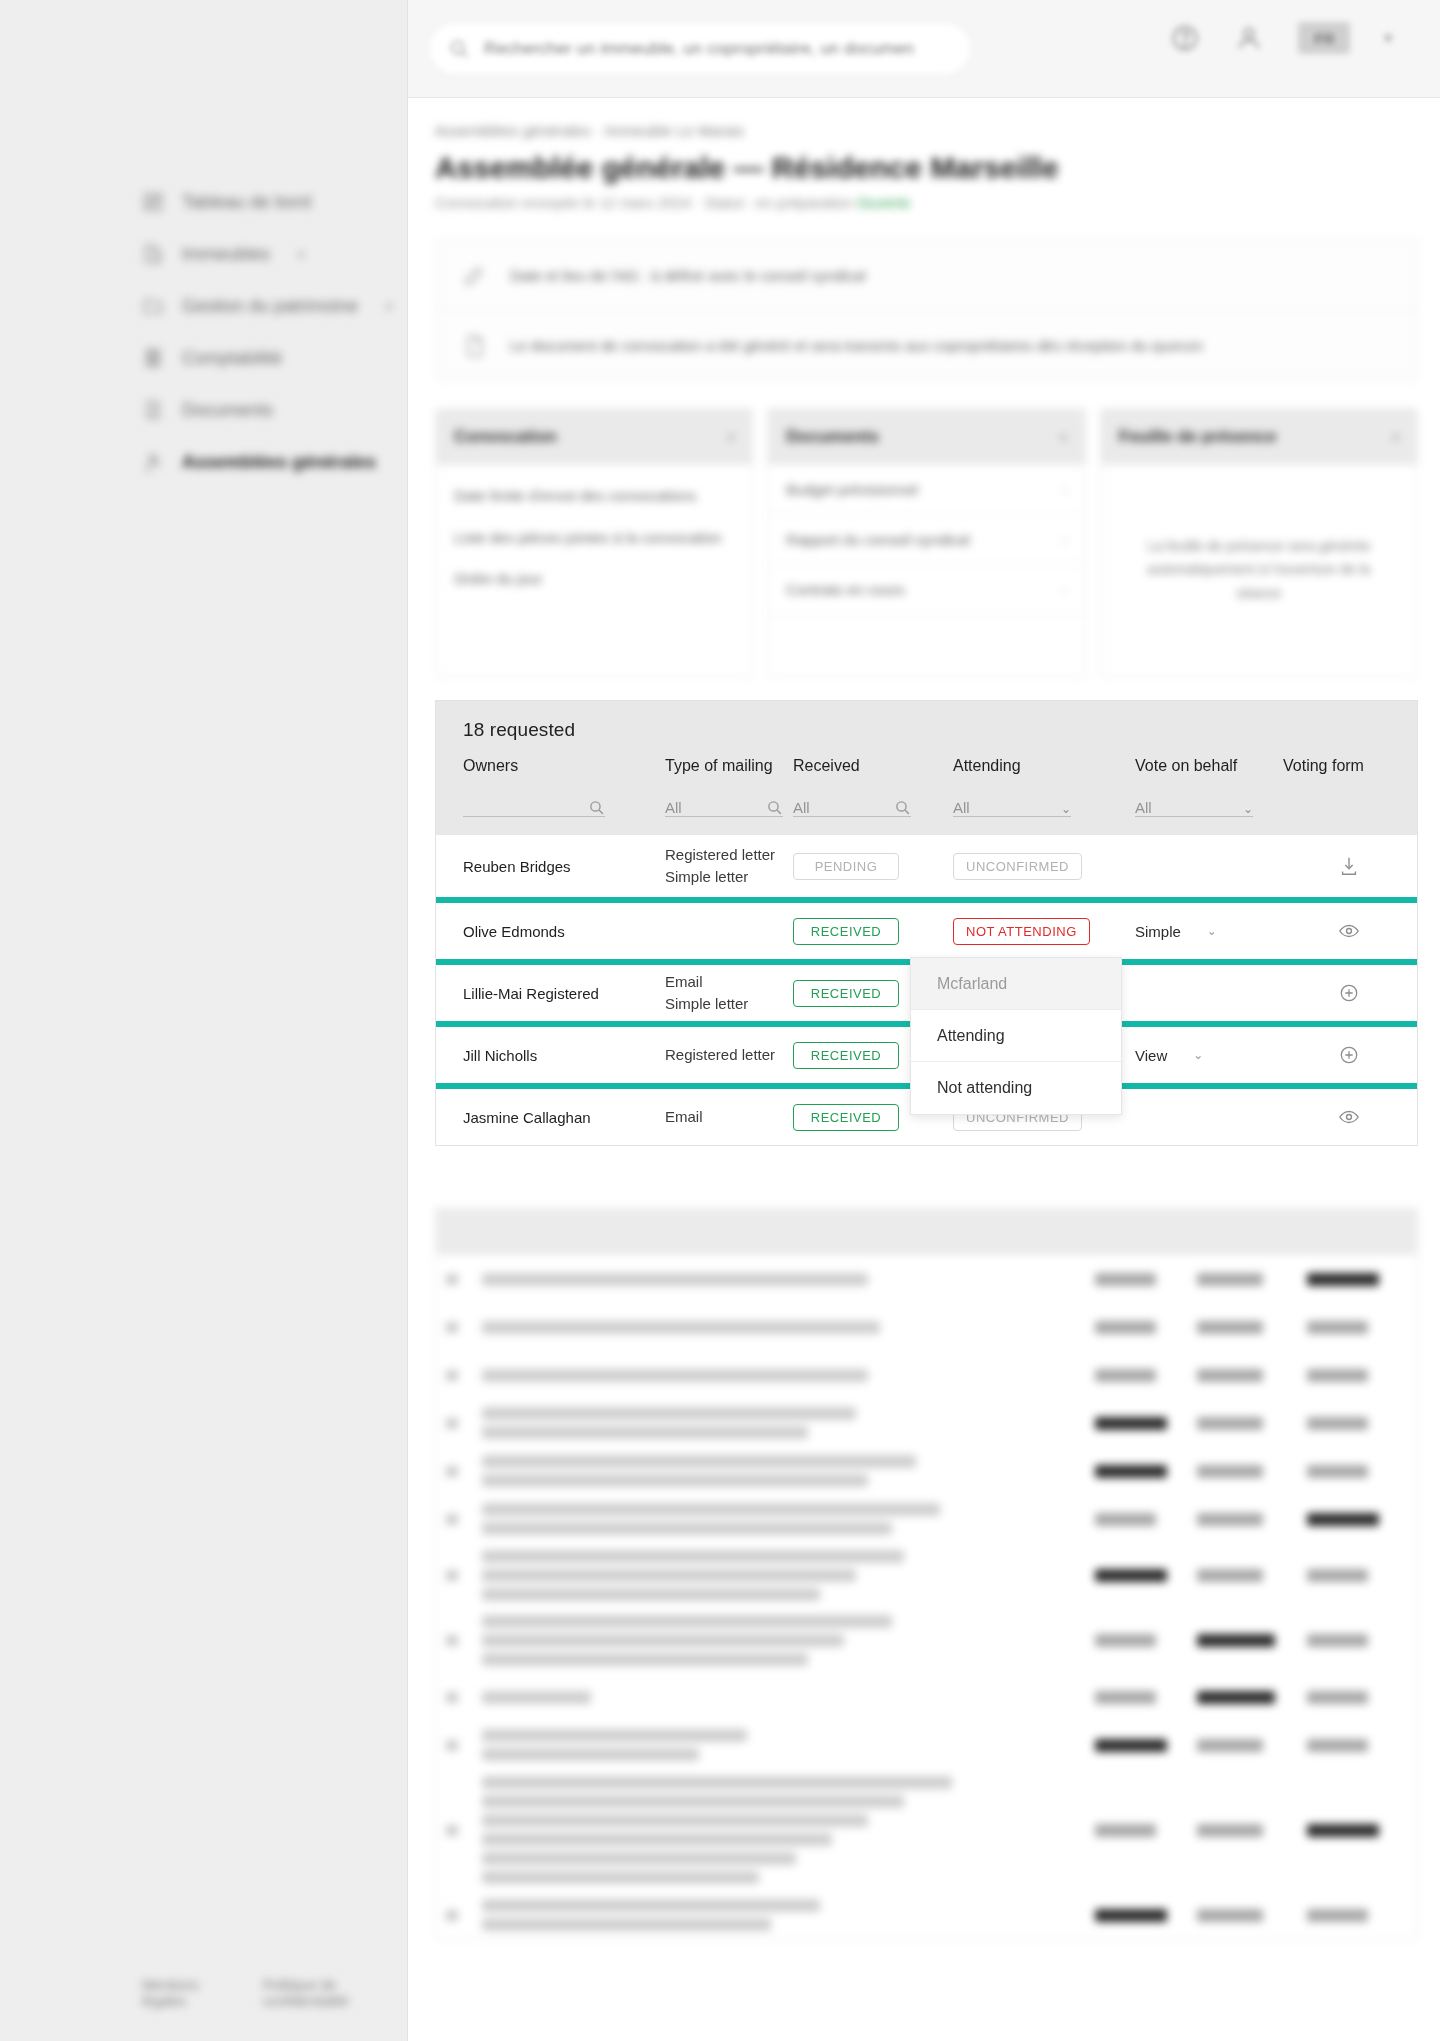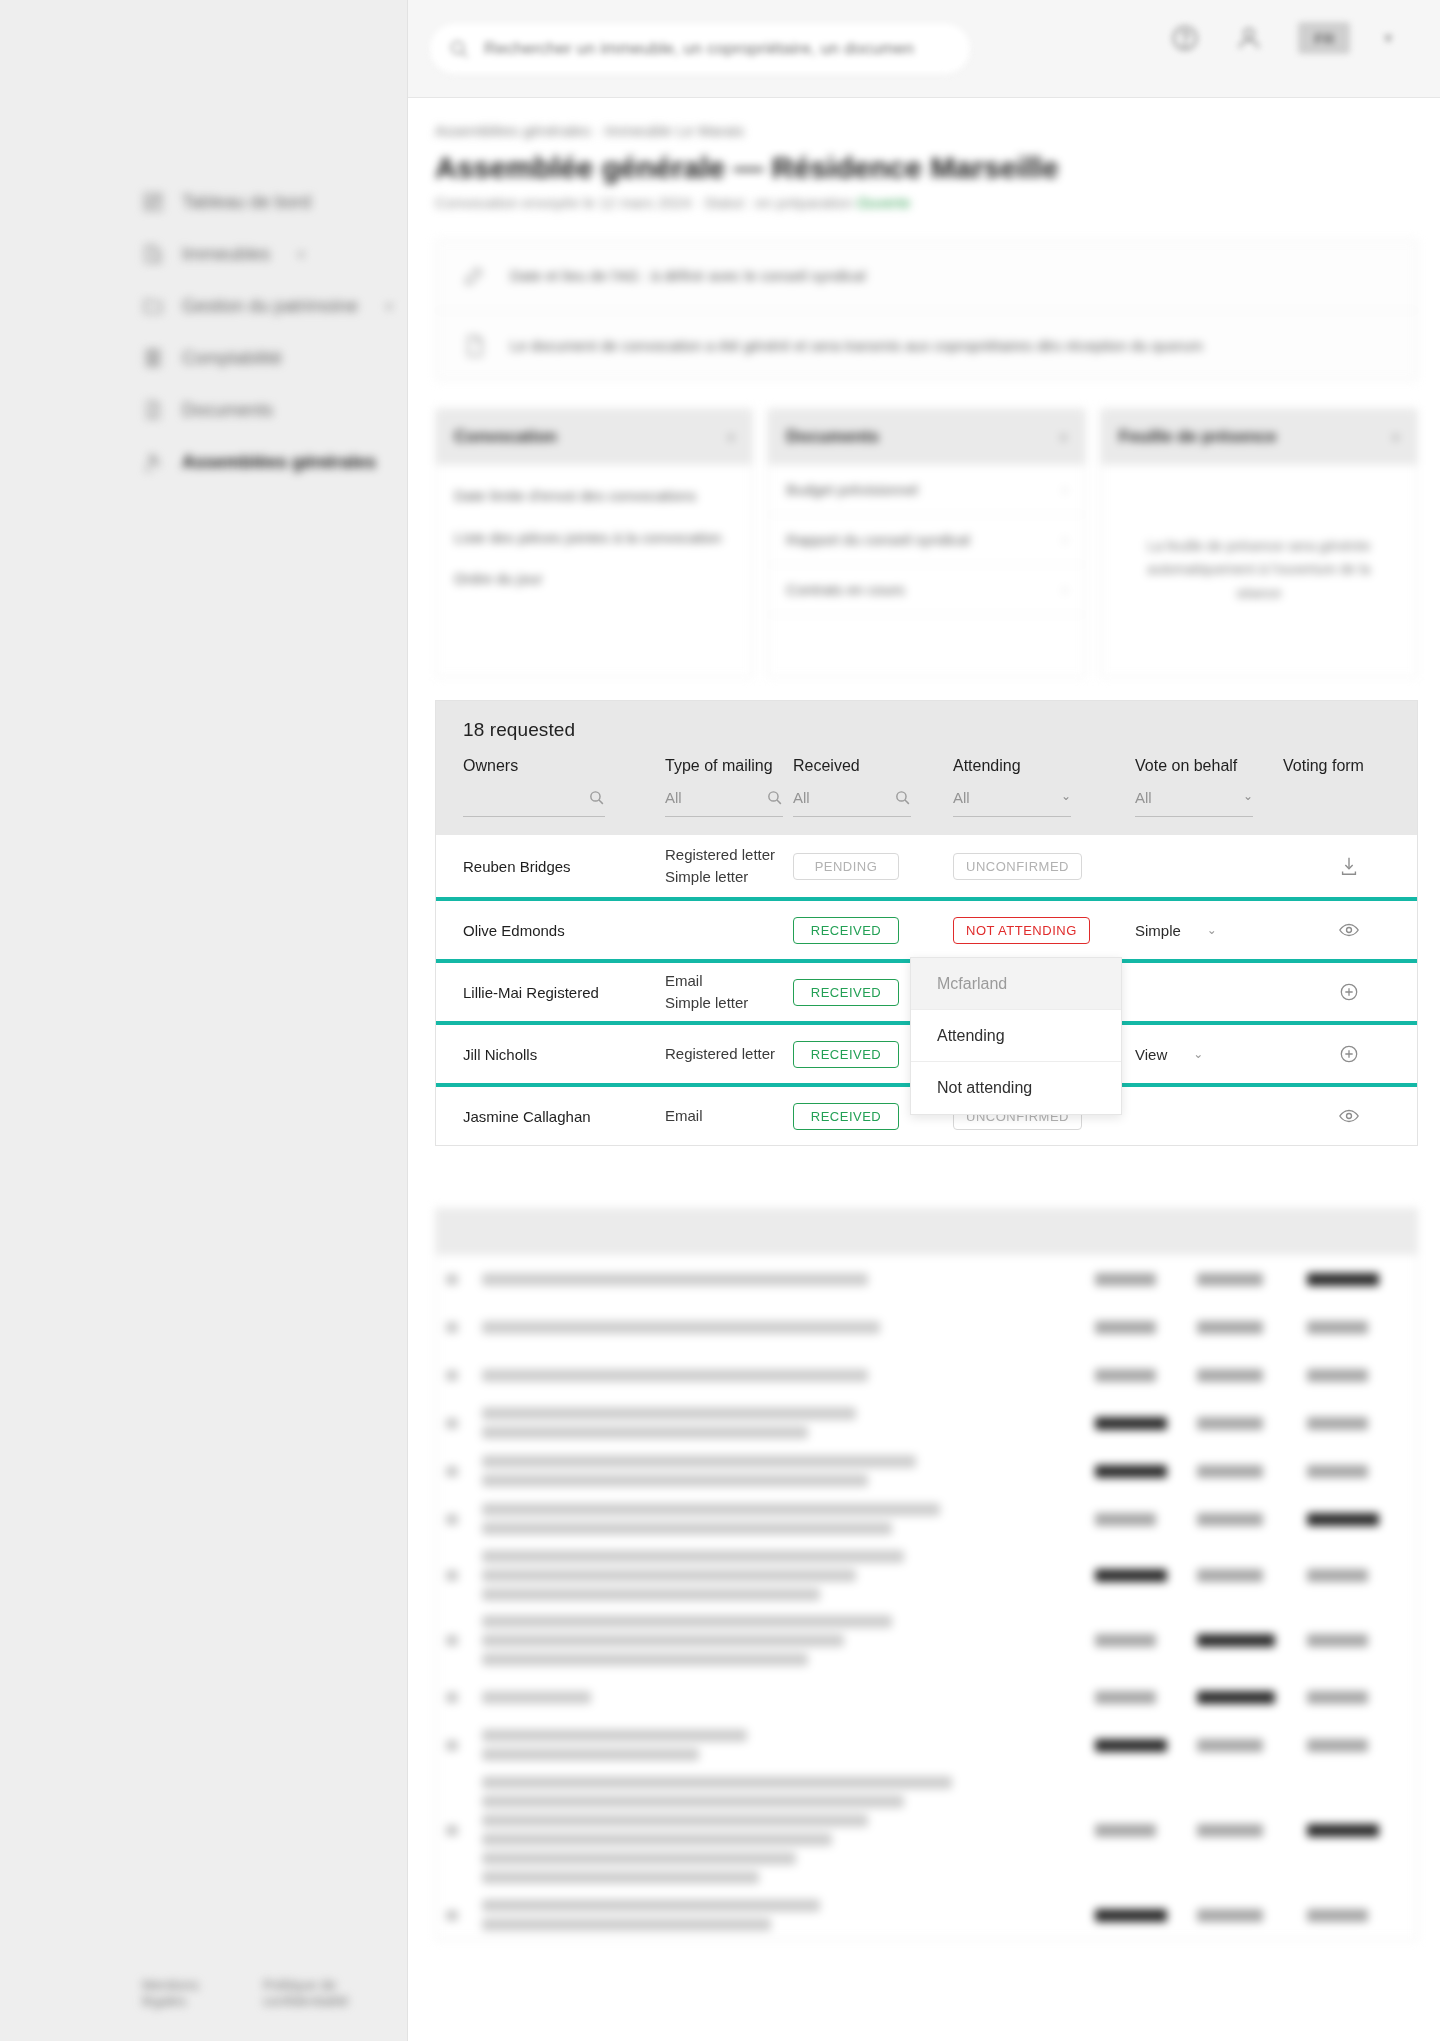--- a/index.html
+++ b/index.html
@@ -130,37 +130,37 @@
     grid-template-columns: 202px 128px 160px 182px 148px 132px;
     padding: 0 0 0 27px;
   }
   .th {
     font-size: 16px; color: #1f1f1f; padding-bottom: 14px;
   }
   .filters { display: grid;
     grid-template-columns: 202px 128px 160px 182px 148px 132px;
     padding: 0 0 18px 27px; }
   .filter {
-    display: flex; align-items: flex-start; gap: 8px;
+    display: flex; align-items: flex-end; gap: 8px;
     border-bottom: 1px solid #bfbfbf; height: 28px; width: 142px;
     font-size: 15px; color: #949494;
   }
   .filter.narrow { width: 118px; }
   .filter .grow { flex: 1; }
   .filter .f-ico { width: 17px; height: 17px; color: #9b9b9b; }
   .filter .f-ico svg { width: 17px; height: 17px; display: block; }
   .filter .f-chev { font-size: 12px; color: #8f8f8f; }
   .filter.nofilter { border-bottom: 0; }
 
   .tbody { background: #fff; }
   .trow {
     display: grid;
     grid-template-columns: 202px 128px 160px 182px 148px 132px;
     align-items: center; min-height: 62px; padding: 0 0 0 27px;
-    border-top: 4px solid #14b8a6;
+    border-top: 6px solid #14b8a6;
   }
   .trow:first-child { border-top: 0; }
   .cell-name { font-size: 15px; color: #1f1f1f; }
   .cell-mail { font-size: 15px; color: #3b3b3b; line-height: 1.45; }
   .pill {
     display: inline-flex; align-items: center; justify-content: center;
     height: 27px; min-width: 106px; padding: 0 12px; border-radius: 4px;
     font-size: 13px; letter-spacing: .5px; background: #fff; white-space: nowrap;
   }
   .pill.pending { border: 1px solid #d8d8d8; color: #b2b2b2; }

